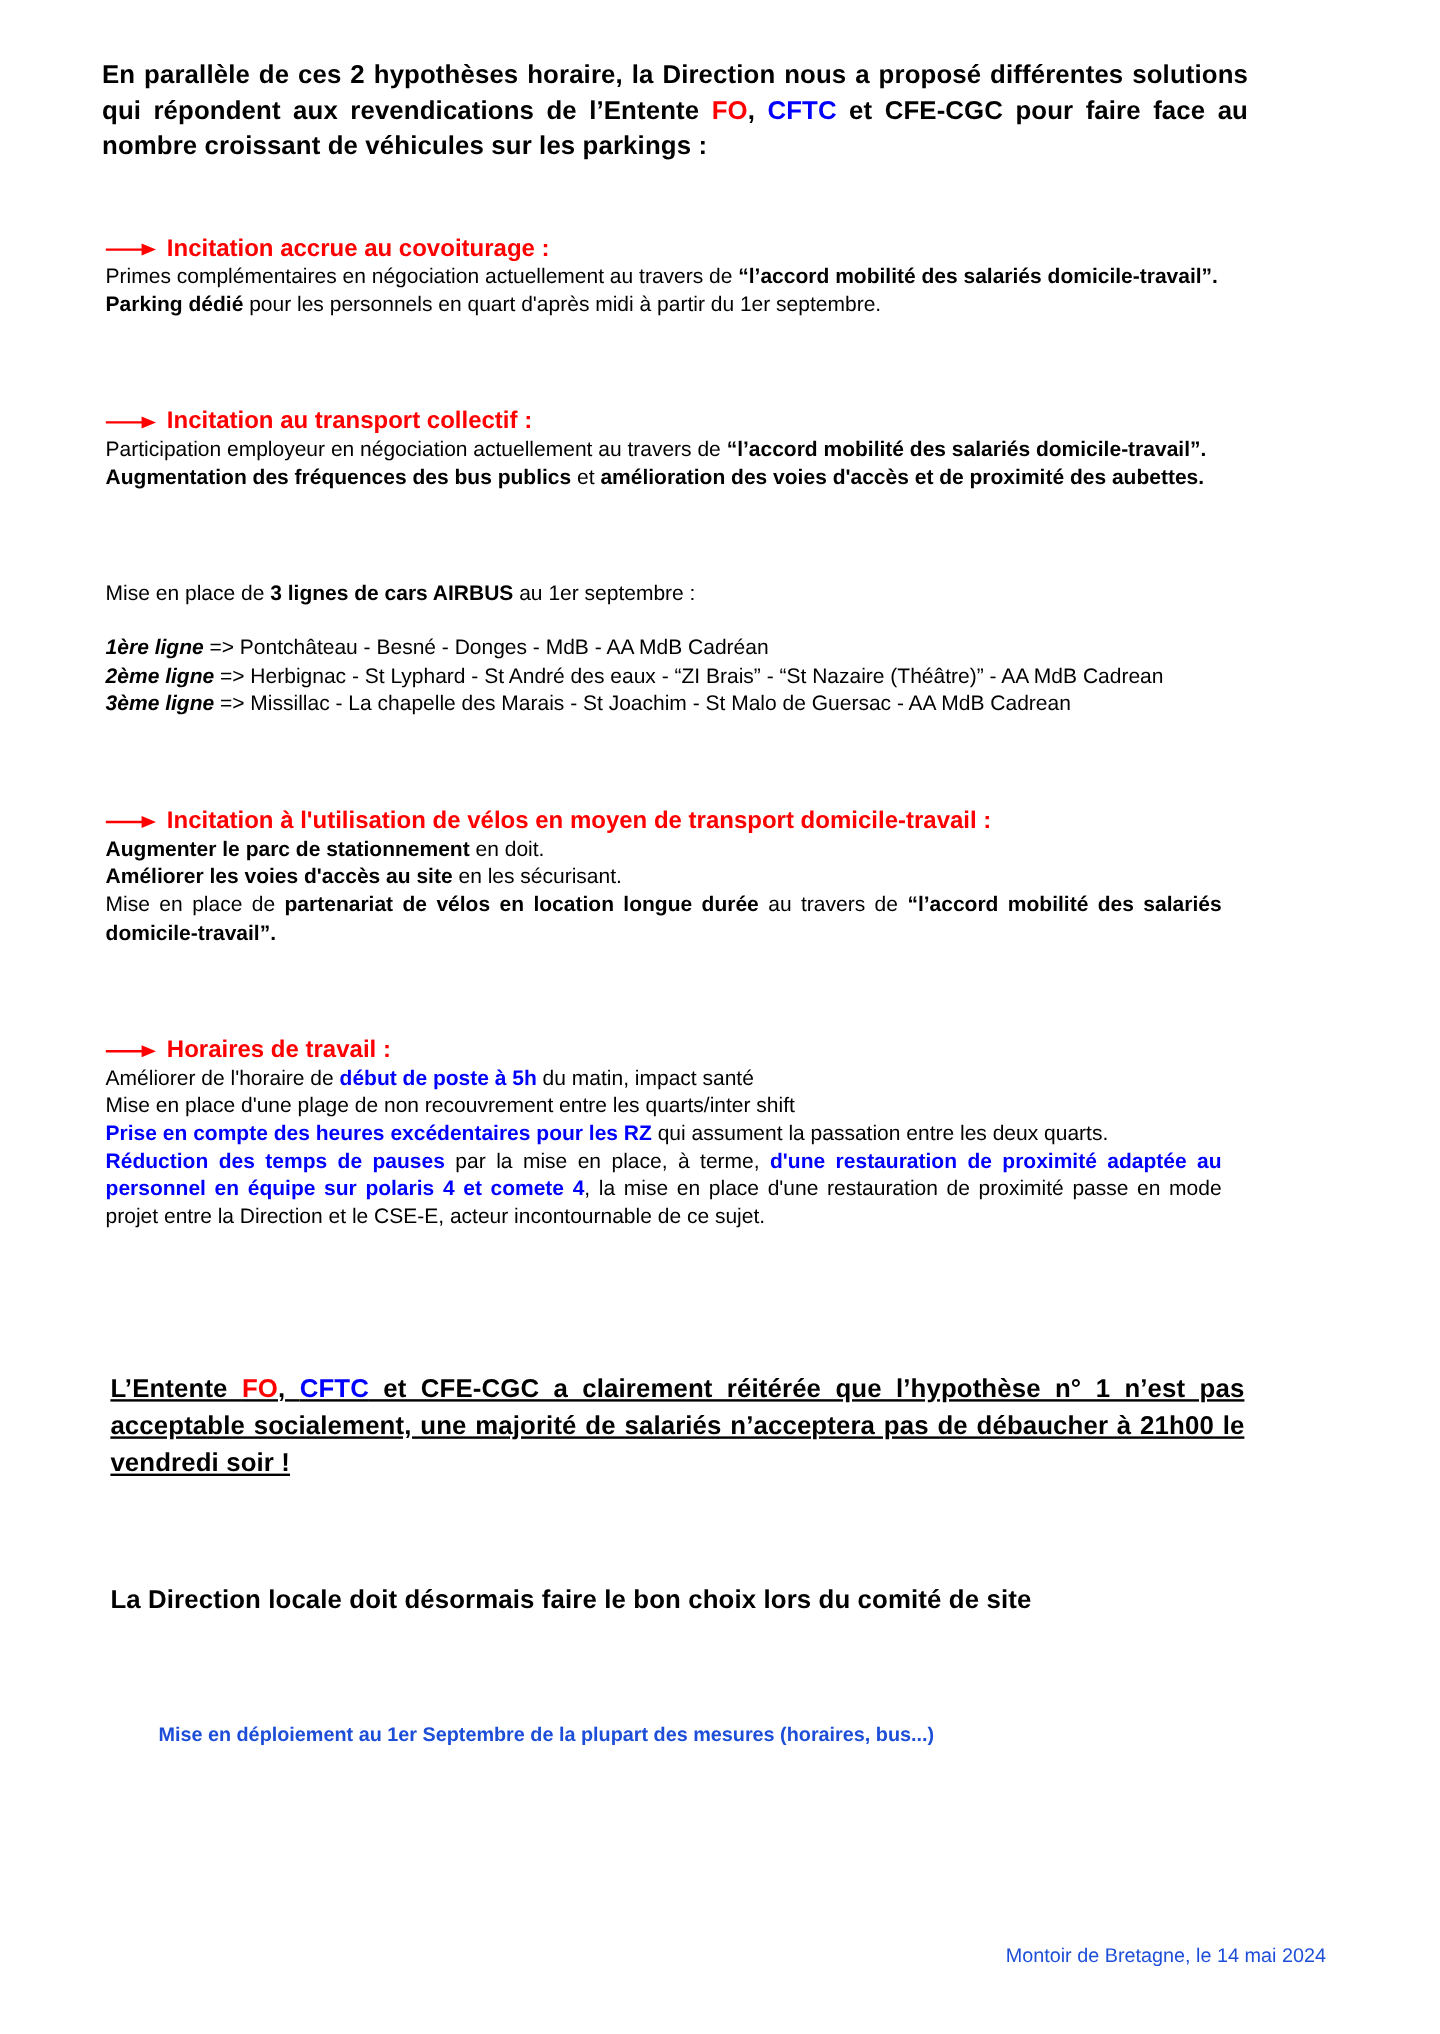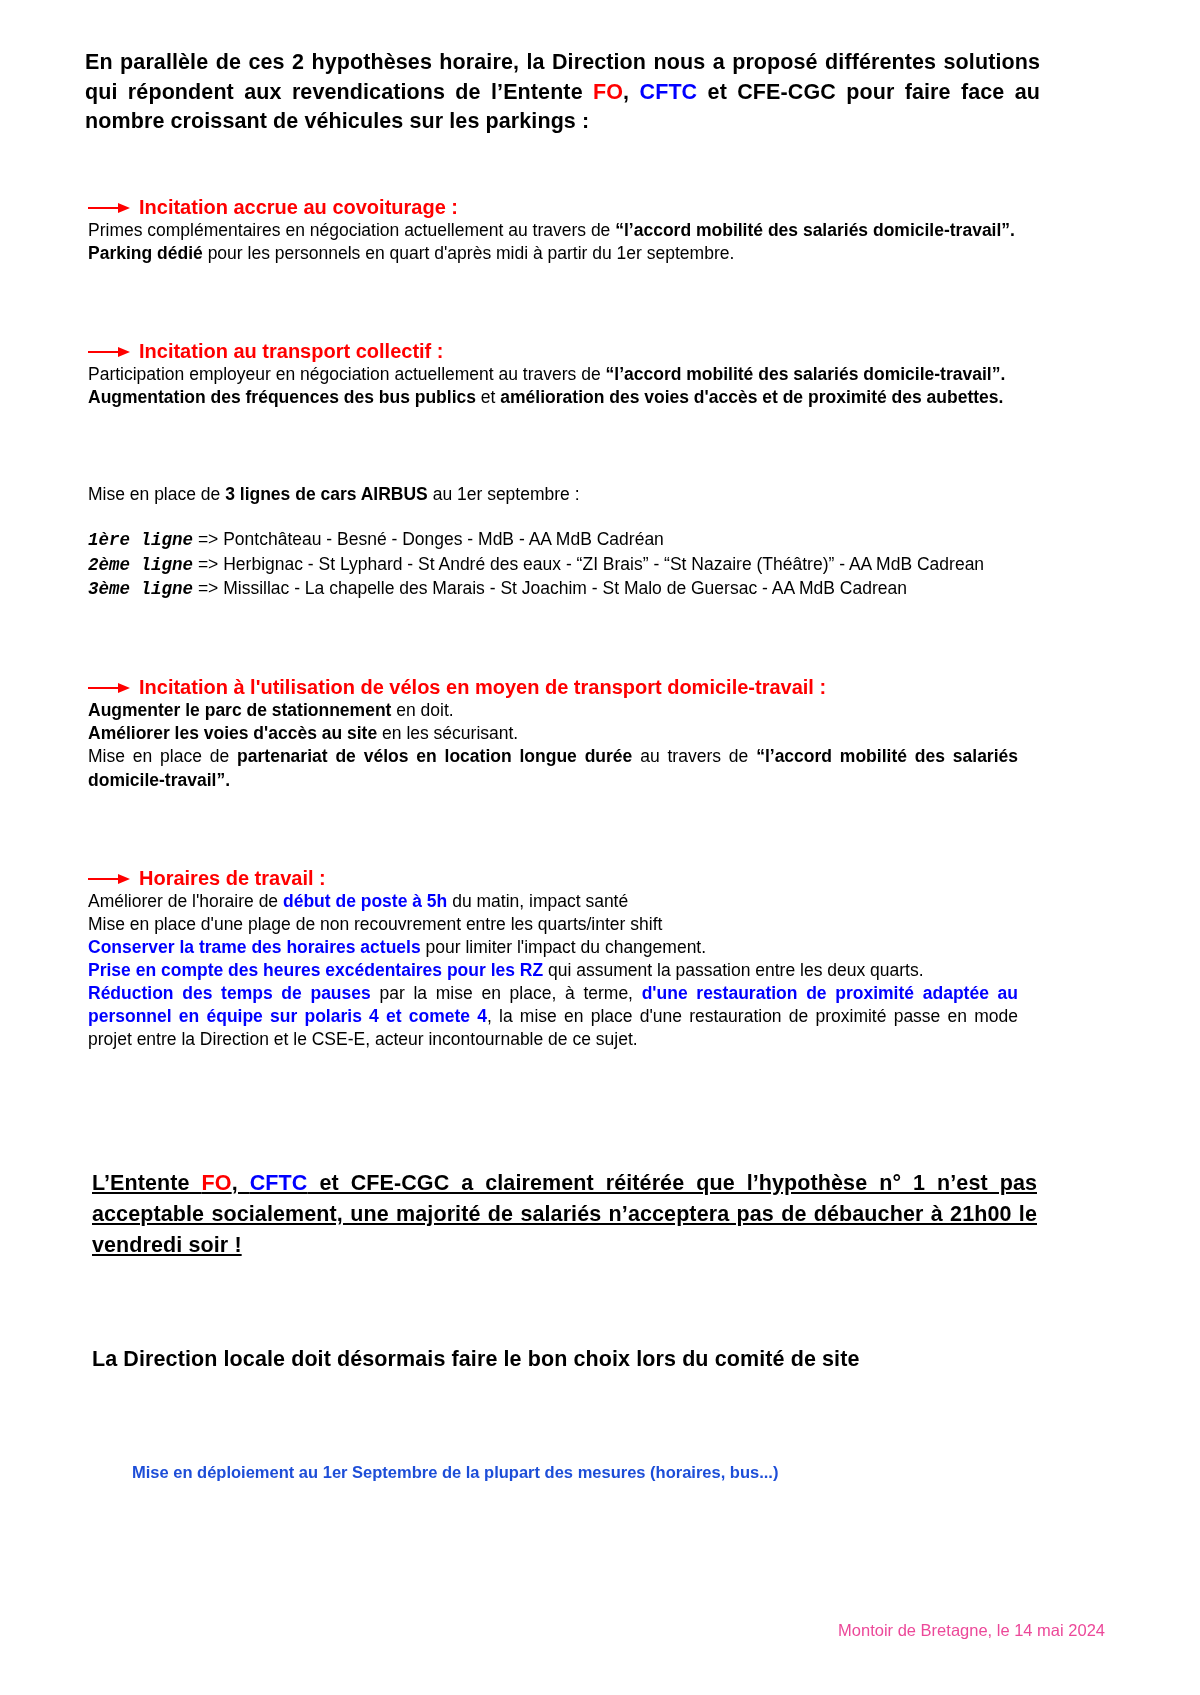--- a/index.html
+++ b/index.html
@@ -64,21 +64,21 @@
 
   .body-line {
     font-size: 17.5px;
     line-height: 1.32;
     text-align: justify;
     color: #000000;
   }
   .body-line.jl { text-align: justify; text-align-last: left; }
   .b { font-weight: bold; }
   .blue { color: #0000ff; font-weight: bold; }
-  .bi { font-weight: bold; font-style: italic; font-family: Liberation Mono, monospace; }
+  .bi { font-weight: bold; font-style: italic; }
   .gap-s  { height: 22px; }
   .gap-m  { height: 40px; }
   .gap-l  { height: 58px; }
   .gap-xl { height: 74px; }
 
   
   .bus-intro { font-size: 17.5px; line-height: 1.32; }
   .bus-line {
     font-size: 17.5px;
     line-height: 1.33;
@@ -111,21 +111,21 @@
     color: #1d4ed8;
     font-size: 16.5px;
     font-weight: bold;
     margin-left: 52px;
   }
   .signature {
     position: absolute;
     right: 95px;
     bottom: 55px;
     font-size: 16.5px;
-    color: #ec4899;
+    color: #1d4ed8;
     white-space: nowrap;
   }
 </style>
 </head>
 <body>
 
 <div class="page">
 
   <p class="intro"><span>En parallèle de ces 2 hypothèses horaire, la Direction nous a proposé différentes solutions qui répondent aux revendications de l’Entente </span><span class="fo">FO</span><span>, </span><span class="cftc">CFTC</span><span> et CFE-CGC pour faire face au nombre croissant de véhicules sur les parkings :</span></p>
 
@@ -196,21 +196,20 @@
           <path d="M0 7 L30 7 L30 3 L42 8 L30 13 L30 9 L0 9 Z" fill="#ff0000"></path>
         </svg>
       </span>
       <span>Horaires de travail :</span>
     </div>
 
     <div class="body-line"><span>Améliorer de l'horaire de </span><span class="blue">début de poste à 5h</span><span> du matin, impact santé</span></div>
 
     <div class="body-line"><span>Mise en place d'une plage de non recouvrement entre les quarts/inter shift</span></div>
 
-    <div class="body-line"><span class="blue">Conserver la trame des horaires actuels</span><span> pour limiter l'impact du changement.</span></div>
 
     <div class="body-line jl"><span class="blue">Prise en compte des heures excédentaires pour les RZ</span><span> qui assument la passation entre les deux quarts.</span></div>
 
     <div class="body-line jl"><span class="blue">Réduction des temps de pauses</span><span> par la mise en place, à terme,  </span><span class="blue">d'une restauration de proximité adaptée au personnel en équipe sur polaris 4 et comete 4</span><span>, la mise en place d'une restauration de proximité passe en mode projet entre la Direction et le CSE-E, acteur incontournable de ce sujet.</span></div>
   </div>
 
   <div style="height:95px"></div>
 
   <p class="conclusion"><span>L’Entente </span><span class="fo">FO</span><span>, </span><span class="cftc">CFTC</span><span> et CFE-CGC a clairement réitérée que l’hypothèse n° 1 n’est pas acceptable socialement, une majorité de salariés n’acceptera pas de débaucher à 21h00 le vendredi soir !</span></p>
 

